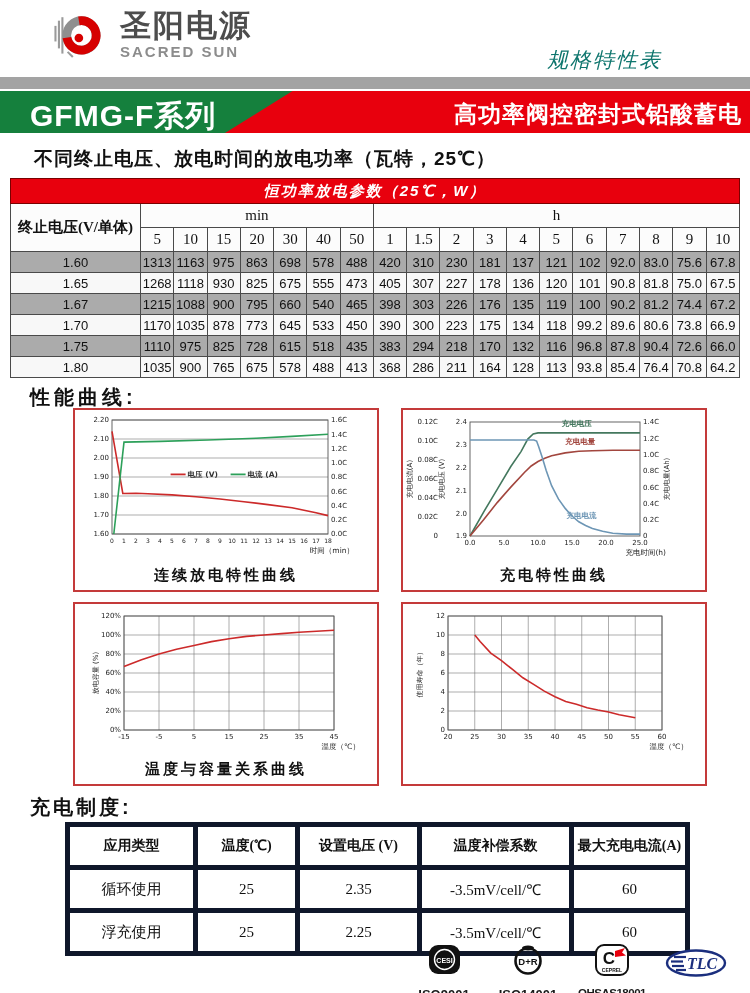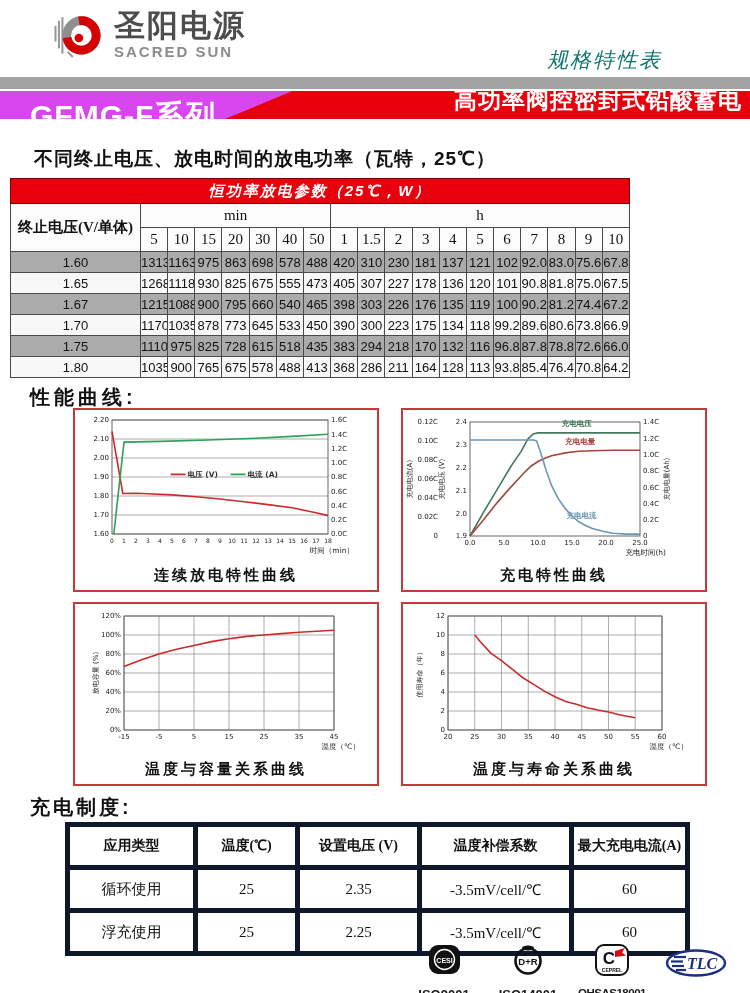--- a/index.html
+++ b/index.html
@@ -1,33 +1,33 @@
 <!DOCTYPE html>
 <html><head>
 <meta charset="utf-8">
 <style>
   html,body{margin:0;padding:0;}
   body{width:750px;height:993px;position:relative;background:#fff;font-family:"Liberation Sans",sans-serif;overflow:hidden;color:#111;}
   
-  .logo{position:absolute;left:52px;top:10px;display:flex;align-items:flex-start;gap:10px;}
+  .logo{position:absolute;left:52px;top:10px;display:flex;align-items:flex-start;gap:16px;}
   .logo-text{display:flex;flex-direction:column;line-height:1;}
   .logo-cn{font-size:31px;font-weight:bold;color:#4d4d4d;letter-spacing:2px;}
   .logo-en{font-size:15px;font-weight:bold;color:#8c8c8c;letter-spacing:2px;margin-top:3px;}
   .doc-type{position:absolute;top:46px;right:88px;font-size:21px;color:#0f766e;letter-spacing:2px;font-style:italic;}
   .gray-bar{position:absolute;top:77px;left:0;width:750px;height:12px;background:#a3a3a3;}
-  .banner{position:absolute;top:91px;left:0;width:750px;height:28px;background:#d946ef;overflow:hidden;}
+  .banner{position:absolute;top:91px;left:0;width:750px;height:42px;background:#15803d;overflow:hidden;}
   .banner-red{position:absolute;inset:0;background:#e8000d;clip-path:polygon(39% 0,100% 0,100% 100%,30% 100%);}
   .series-name{position:absolute;left:30px;top:5px;font-size:30px;font-weight:bold;color:#fff;letter-spacing:1px;}
   .product-type{position:absolute;right:8px;bottom:3px;font-size:23px;font-weight:bold;color:#fff;letter-spacing:1px;}
   
   .sec1-title{position:absolute;left:34px;top:146px;font-size:19px;font-weight:bold;letter-spacing:1px;}
   .curves-heading{position:absolute;left:30px;top:384px;font-size:20px;font-weight:bold;letter-spacing:4px;}
   .charging-heading{position:absolute;left:30px;top:794px;font-size:20px;font-weight:bold;letter-spacing:3px;}
   
-  .ptable{position:absolute;top:178px;left:10px;width:620px;border-collapse:collapse;table-layout:fixed;font-size:13px;}
+  .ptable{position:absolute;top:178px;left:10px;width:730px;border-collapse:collapse;table-layout:fixed;font-size:13px;}
   .ptable td{border:1px solid #4a4a4a;text-align:center;padding:0;height:20px;overflow:hidden;}
   .ptable .band{background:#e8000d;color:#fff;font-weight:bold;font-style:italic;font-size:15px;height:24px;letter-spacing:2px;border-color:#7a0000;}
   .ptable .hdr td{background:#fcfcfc;font-family:"Liberation Serif",serif;font-size:15px;height:23px;}
   .ptable .corner{font-size:11px;font-weight:bold;font-family:"Liberation Sans",sans-serif;}
   .ptable .gray td{background:#ababab;}
   .ptable .lite td{background:#f8f8f8;}
   
   .charts{position:absolute;top:408px;left:73px;}
   .chart-row{display:flex;gap:22px;margin-bottom:10px;}
   .chart-box{width:300px;border:2px solid #c43a3a;background:#fff;padding:4px 1px 5px;}
@@ -218,21 +218,21 @@
         <td>518</td>
         <td>435</td>
         <td>383</td>
         <td>294</td>
         <td>218</td>
         <td>170</td>
         <td>132</td>
         <td>116</td>
         <td>96.8</td>
         <td>87.8</td>
-        <td>78.8</td>
+        <td>90.4</td>
         <td>72.6</td>
         <td>66.0</td>
       </tr>
       <tr class="lite">
         <td>1.80</td>
         <td>1035</td>
         <td>900</td>
         <td>765</td>
         <td>675</td>
         <td>578</td>
@@ -425,21 +425,20 @@
           <text x="97.5" y="131" text-anchor="middle" font-size="7" fill="#222">30</text>
           <text x="124.25" y="131" text-anchor="middle" font-size="7" fill="#222">35</text>
           <text x="151" y="131" text-anchor="middle" font-size="7" fill="#222">40</text>
           <text x="177.75" y="131" text-anchor="middle" font-size="7" fill="#222">45</text>
           <text x="204.5" y="131" text-anchor="middle" font-size="7" fill="#222">50</text>
           <text x="231.25" y="131" text-anchor="middle" font-size="7" fill="#222">55</text>
           <text x="258" y="131" text-anchor="middle" font-size="7" fill="#222">60</text>
           <text x="284" y="141" text-anchor="end" font-size="7.5" fill="#222">温度（℃）</text>
           <polyline points="70.8,27.0 76.1,33.6 86.8,45.1 97.5,52.7 108.2,61.2 118.9,69.8 129.6,76.4 140.3,83.1 151.0,88.8 161.7,93.5 172.4,96.3 183.1,99.7 193.8,102.0 204.5,104.0 215.2,106.8 231.3,109.7" fill="none" stroke="#cc2a2a" stroke-width="1.6"></polyline>
         </svg>
-      <div class="chart-title">温度与寿命关系曲线</div>
     </div>
   </div>
 </div>
 
 <div class="charging-heading">充电制度:</div>
 <table class="ctable">
     <colgroup>
       <col style="width:128px">
       <col style="width:102px">
       <col style="width:122px">

